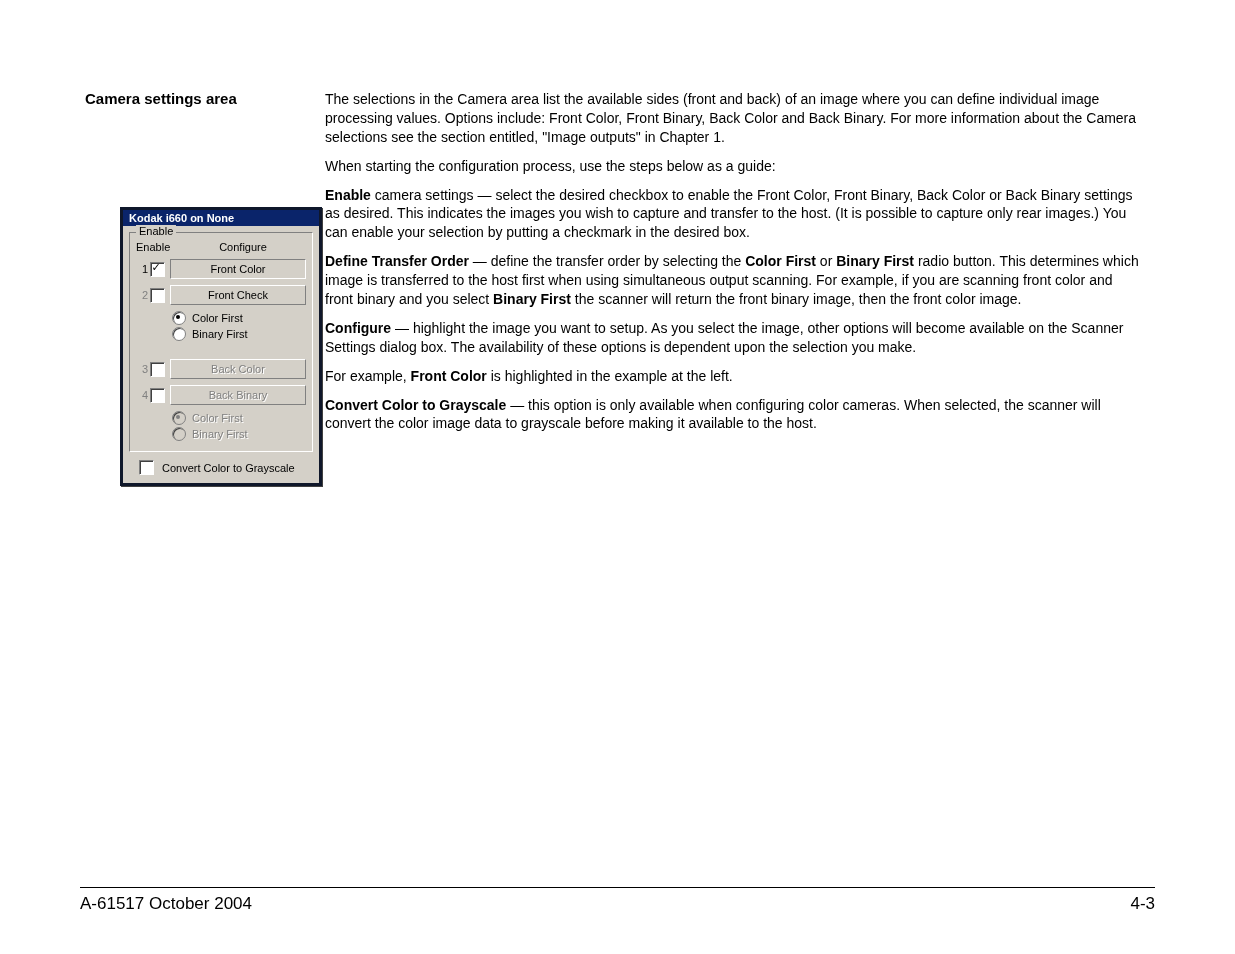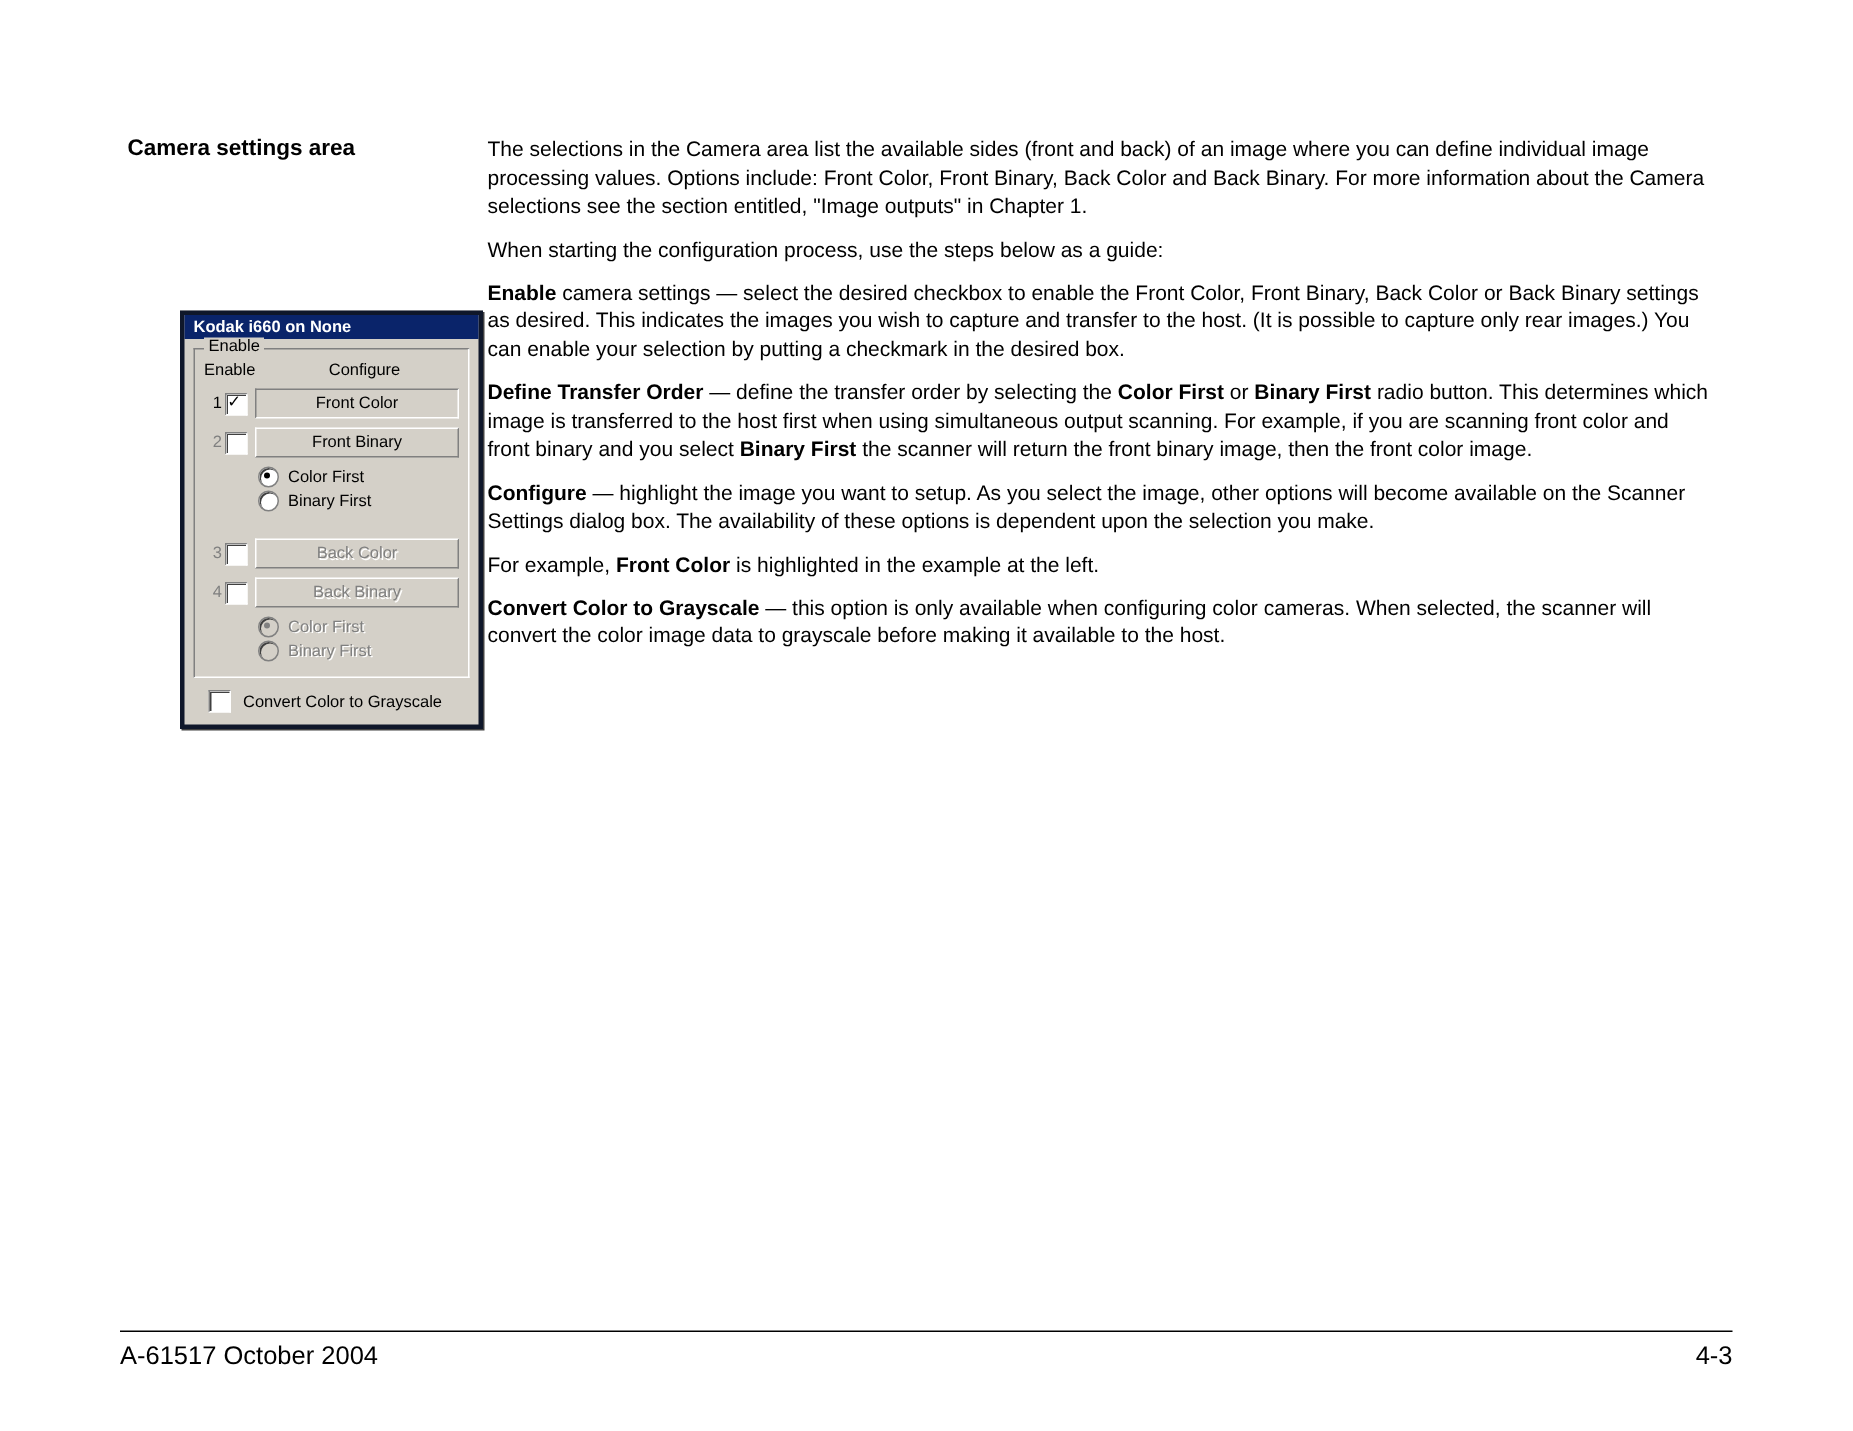--- a/index.html
+++ b/index.html
@@ -179,21 +179,21 @@
           </div>
 
           <div class="cam-row enabled">
             <span class="cam-num">1</span>
             <span class="cam-chk"><span class="box checked"></span></span>
             <span class="cam-btn selected">Front Color</span>
           </div>
           <div class="cam-row">
             <span class="cam-num">2</span>
             <span class="cam-chk"><span class="box"></span></span>
-            <span class="cam-btn">Front Binary</span>
+            <span class="cam-btn">Front Check</span>
           </div>
 
           <div class="radio-block">
             <div class="radio-row active-group">
               <span class="radio sel"></span>
                 <span>Color First</span>
             </div>
             <div class="radio-row active-group">
               <span class="radio"></span>
                 <span>Binary First</span>

